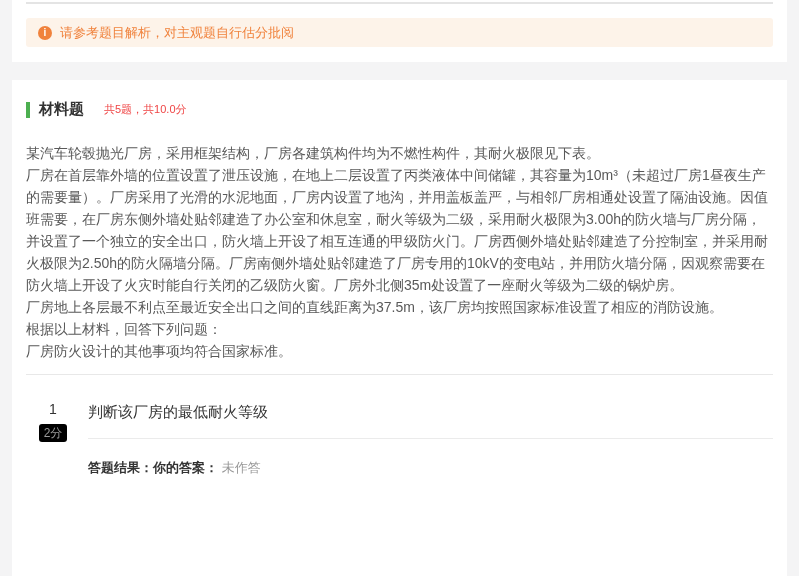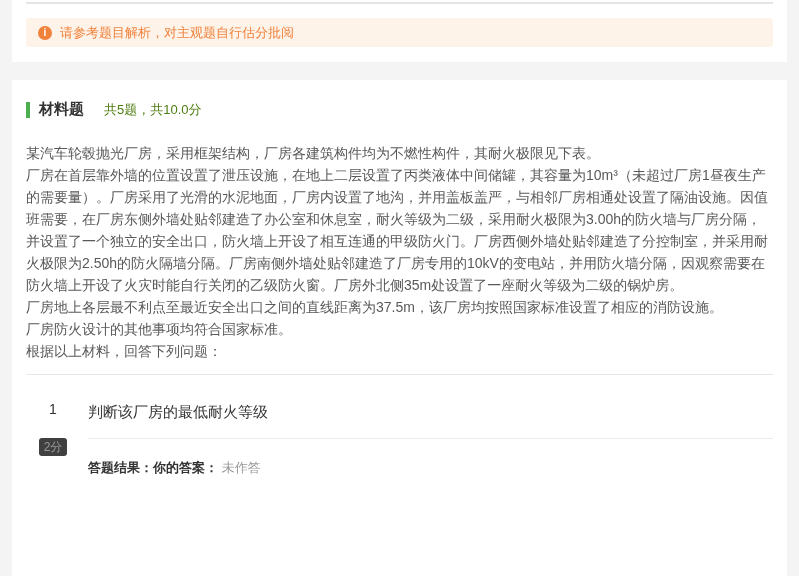--- a/index.html
+++ b/index.html
@@ -38,34 +38,34 @@
   
   .main-card {
     position:absolute; left:12px; top:80px;
     width:775px; height:520px;
     background:#ffffff;
     padding:12px 14px 0 14px;
   }
   .section-header { display:flex; align-items:center; margin-top:8px; }
   .section-bar { width:4px; height:16px; background:#4caf50; margin-right:9px; }
   .section-title { font-size:15px; font-weight:bold; color:#333333; margin-right:20px; }
-  .section-summary { font-size:13px; color:#4d7c0f; }
+  .section-summary { font-size:11px; color:#ef4444; }
 
   .material { margin-top:23px; font-size:14px; line-height:22px; color:#595959; }
   .material p { margin:0; }
 
   .block-divider { height:1px; background:#e8e8e8; margin-top:12px; }
 
   
   .question { display:flex; margin-top:26px; }
   .q-num-col { width:30px; margin-left:12px; margin-right:20px; text-align:center; flex:0 0 30px; }
   .q-num { font-size:14px; color:#333333; }
   .q-badge {
-    margin-top:21px; display:inline-block;
-    background:#404040; color:#9a9a9a;
+    margin-top:7px; display:inline-block;
+    background:#000000; color:#9a9a9a;
     font-size:12px; padding:2px 5px; border-radius:3px; line-height:1.2;
   }
   .q-body { flex:1; }
   .q-title { font-size:15px; color:#333333; padding-top:2px; }
   .q-body-divider { height:1px; background:#ebebeb; margin-top:16px; }
 
   .answers { margin-top:20px; font-size:13px; line-height:1.4; }
   .ans-row { display:flex; }
   .lbl { color:#333333; font-weight:bold; white-space:nowrap; }
   .val { color:#999999; }
@@ -87,22 +87,22 @@
   <div class="section-header">
     <div class="section-bar"></div>
     <span class="section-title">材料题</span>
     <span class="section-summary">共5题，共10.0分</span>
   </div>
 
   <div class="material">
     <p>某汽车轮毂抛光厂房，采用框架结构，厂房各建筑构件均为不燃性构件，其耐火极限见下表。</p>
     <p>厂房在首层靠外墙的位置设置了泄压设施，在地上二层设置了丙类液体中间储罐，其容量为10m³（未超过厂房1昼夜生产的需要量）。厂房采用了光滑的水泥地面，厂房内设置了地沟，并用盖板盖严，与相邻厂房相通处设置了隔油设施。因值班需要，在厂房东侧外墙处贴邻建造了办公室和休息室，耐火等级为二级，采用耐火极限为3.00h的防火墙与厂房分隔，并设置了一个独立的安全出口，防火墙上开设了相互连通的甲级防火门。厂房西侧外墙处贴邻建造了分控制室，并采用耐火极限为2.50h的防火隔墙分隔。厂房南侧外墙处贴邻建造了厂房专用的10kV的变电站，并用防火墙分隔，因观察需要在防火墙上开设了火灾时能自行关闭的乙级防火窗。厂房外北侧35m处设置了一座耐火等级为二级的锅炉房。</p>
     <p>厂房地上各层最不利点至最近安全出口之间的直线距离为37.5m，该厂房均按照国家标准设置了相应的消防设施。</p>
+    <p>根据以上材料，回答下列问题：</p>
     <p>厂房防火设计的其他事项均符合国家标准。</p>
-    <p>根据以上材料，回答下列问题：</p>
   </div>
 
   <div class="block-divider"></div>
 
   <div class="question">
     <div class="q-num-col">
       <div class="q-num">1</div>
       <span class="q-badge">2分</span>
     </div>
     <div class="q-body">

